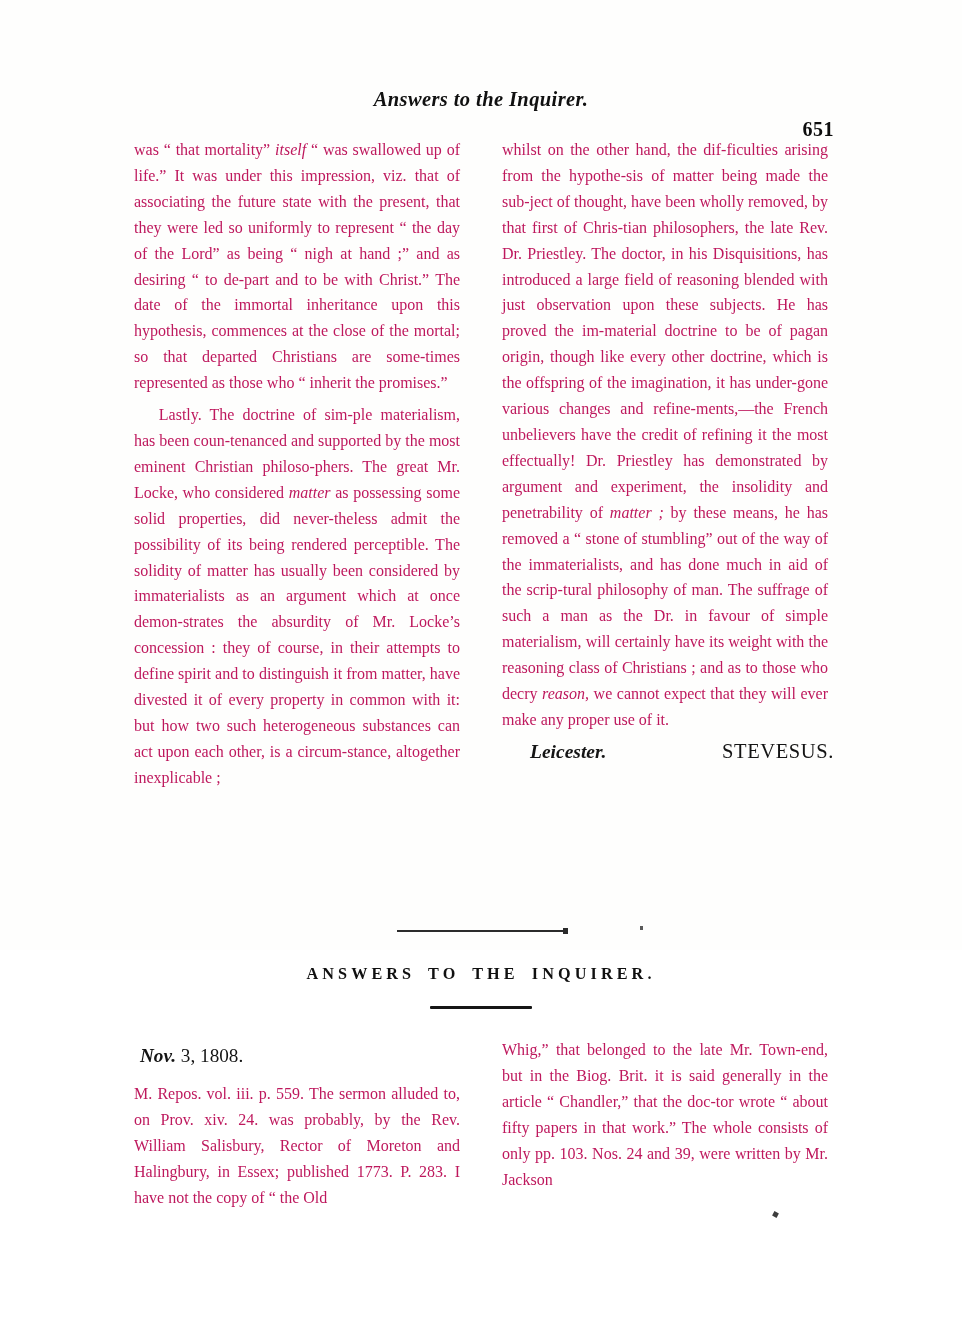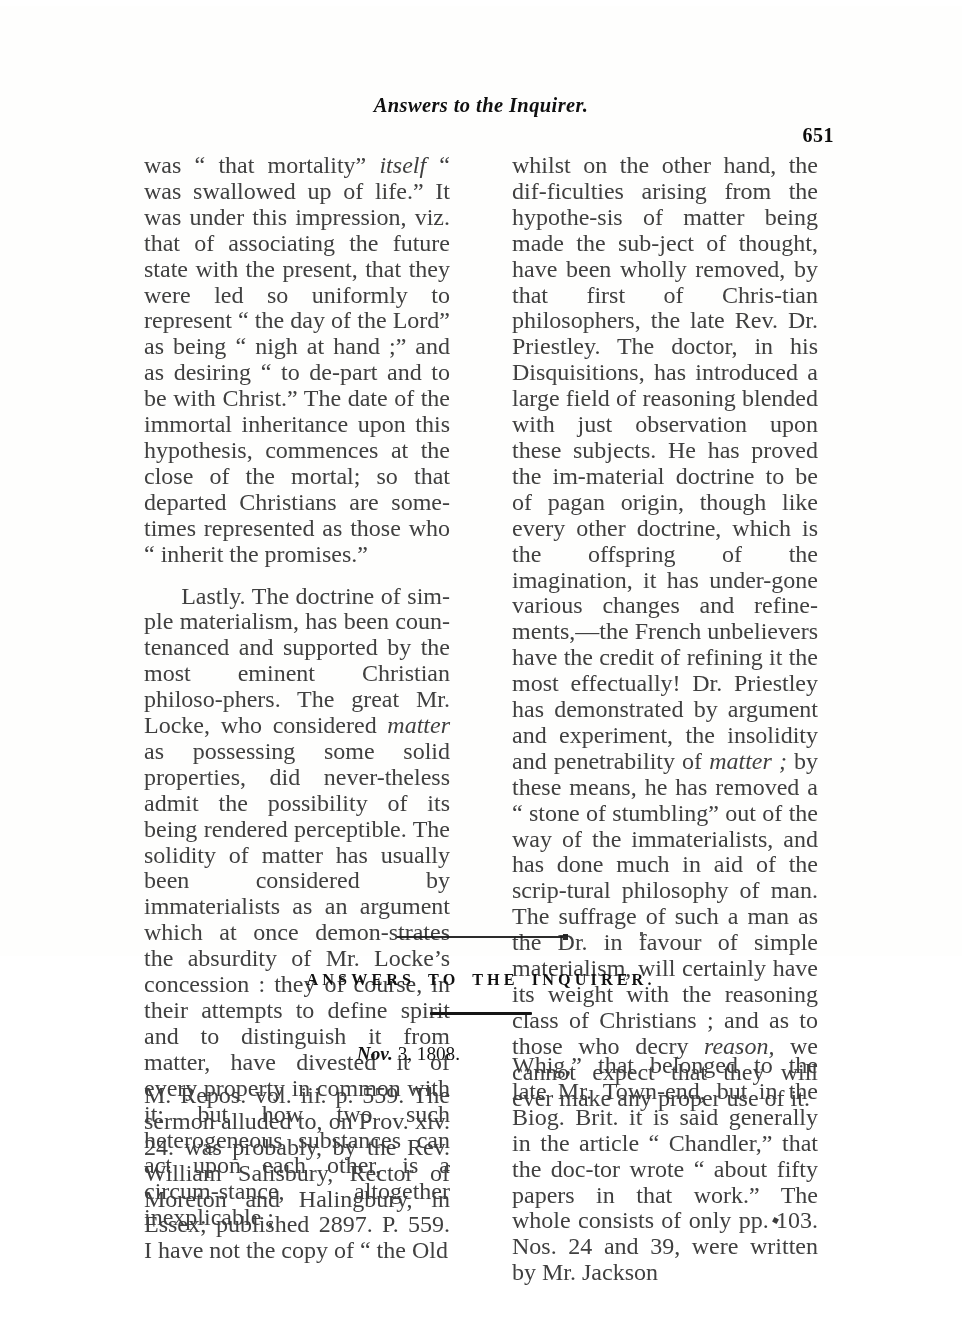--- a/index.html
+++ b/index.html
@@ -11,21 +11,21 @@
     width: 962px;
     height: 1330px;
     position: relative;
     font-family: "Liberation Serif", "DejaVu Serif", serif;
     color: #141414;
     overflow: hidden;
   }
 
   .page {
     position: absolute;
-    left: 0; top: 6px;
+    left: 0; top: 0;
     width: 962px;
     height: 950px;
     background: #fefefd;
   }
 
   
   .runhead {
     position: absolute;
     left: 128px;
     top: 88px;
@@ -62,26 +62,26 @@
   }
   .col {
     position: absolute;
     top: 0;
     width: 338px;
   }
   .col-left  { left: 0; }
   .col-right { left: 368px; }
 
   .para {
-    margin: 16px;
-    font-size: 24px;
+    margin: 6px;
+    font-size: 16px;
     line-height: 25.9px;
     text-align: justify;
     text-justify: inter-word;
-    color: #404040;
+    color: #be185d;
     hyphens: none;
   }
   .para + .para { text-indent: 1.55em; }
   .para.noindent { text-indent: 0; }
 
   .para i, .para em { font-style: italic; }
 
   
   .signature {
     position: relative;
@@ -156,22 +156,21 @@
   }
 
   
   .cols-lower {
     position: absolute;
     left: 128px;
     top: 1031px;
     width: 706px;
   }
   .dateline {
-    margin: 4px;
-    text-align: right;
+    margin: 12px;
     font-size: 19.2px;
     line-height: 25.9px;
     padding-right: 2px;
   }
   .dateline i { font-style: italic; font-weight: bold; }
 
   .footer-speck {
     position: absolute;
     left: 773px;
     top: 1212px;
@@ -193,36 +192,40 @@
 
   <div class="cols">
 
     <div class="col col-left">
       <p class="para noindent">was “ that mortality” <i>itself</i> “ was swallowed up of life.” It was under this impression, viz. that of associating the future state with the present, that they were led so uniformly to represent “ the day of the Lord” as being “ nigh at hand ;” and as desiring “ to de-part and to be with Christ.” The date of the immortal inheritance upon this hypothesis, commences at the close of the mortal; so that departed Christians are some-times represented as those who “ inherit the promises.”</p>
       <p class="para">Lastly. The doctrine of sim-ple materialism, has been coun-tenanced and supported by the most eminent Christian philoso-phers. The great Mr. Locke, who considered <i>matter</i> as possessing some solid properties, did never-theless admit the possibility of its being rendered perceptible. The solidity of matter has usually been considered by immaterialists as an argument which at once demon-strates the absurdity of Mr. Locke’s concession : they of course, in their attempts to define spirit and to distinguish it from matter, have divested it of every property in common with it: but how two such heterogeneous substances can act upon each other, is a circum-stance, altogether inexplicable ;</p>
     </div>
 
     <div class="col col-right">
       <p class="para noindent">whilst on the other hand, the dif-ficulties arising from the hypothe-sis of matter being made the sub-ject of thought, have been wholly removed, by that first of Chris-tian philosophers, the late Rev. Dr. Priestley. The doctor, in his Disquisitions, has introduced a large field of reasoning blended with just observation upon these subjects. He has proved the im-material doctrine to be of pagan origin, though like every other doctrine, which is the offspring of the imagination, it has under-gone various changes and refine-ments,—the French unbelievers have the credit of refining it the most effectually! Dr. Priestley has demonstrated by argument and experiment, the insolidity and penetrability of <i>matter ;</i> by these means, he has removed a “ stone of stumbling” out of the way of the immaterialists, and has done much in aid of the scrip-tural philosophy of man. The suffrage of such a man as the Dr. in favour of simple materialism, will certainly have its weight with the reasoning class of Christians ; and as to those who decry <i>reason,</i> we cannot expect that they will ever make any proper use of it.</p>
+      <div class="signature">
+        <span class="sig-place">Leicester.</span>
+        <span class="sig-name">STEVESUS.</span>
+      </div>
     </div>
 
   </div>
 
   <div class="section-break">
     <div class="rule-long"></div>
     <div class="speck"></div>
     <div class="section-title">ANSWERS TO THE INQUIRER.</div>
     <div class="rule-short"></div>
   </div>
 
   <div class="cols-lower">
 
     <div class="col col-left">
       <p class="dateline"><i>Nov.</i> 3, 1808.</p>
-      <p class="para">M. Repos. vol. iii. p. 559. The sermon alluded to, on Prov. xiv. 24. was probably, by the Rev. William Salisbury, Rector of Moreton and Halingbury, in Essex; published 2897. P. 559. I have not the copy of “ the Old</p>
+      <p class="para">M. Repos. vol. iii. p. 559. The sermon alluded to, on Prov. xiv. 24. was probably, by the Rev. William Salisbury, Rector of Moreton and Halingbury, in Essex; published 1773. P. 283. I have not the copy of “ the Old</p>
     </div>
 
     <div class="col col-right">
       <p class="para noindent">Whig,” that belonged to the late Mr. Town-end, but in the Biog. Brit. it is said generally in the article “ Chandler,” that the doc-tor wrote “ about fifty papers in that work.” The whole consists of only pp. 103. Nos. 24 and 39, were written by Mr. Jackson</p>
     </div>
 
   </div>
 
   <div class="footer-speck"></div>
 

